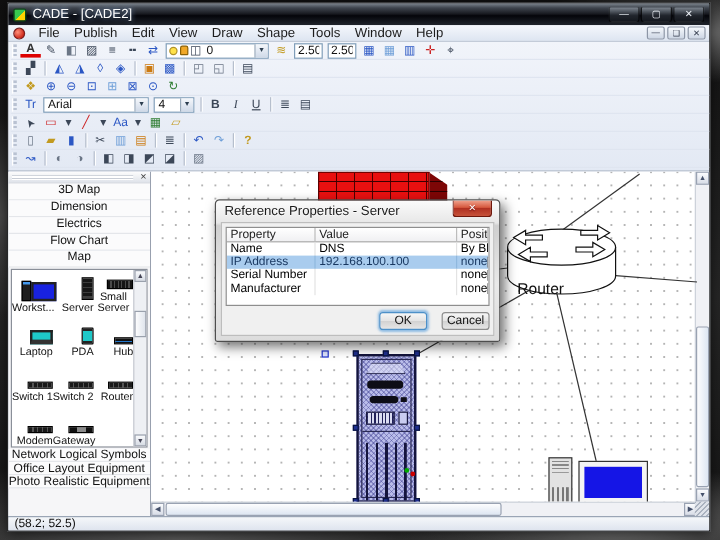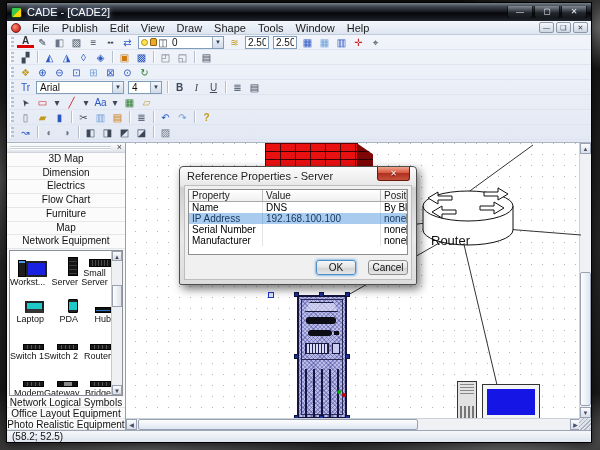--- a/index.html
+++ b/index.html
@@ -356,23 +356,21 @@
 
       <div class="panel">
         <div class="phead">
           <span class="pgrip"></span>
           <span class="pclose">×</span>
         </div>
         <div class="cat">3D Map</div>
         <div class="cat">Dimension</div>
         <div class="cat">Electrics</div>
         <div class="cat">Flow Chart</div>
-        <div class="cat">Furniture</div>
         <div class="cat">Map</div>
-        <div class="cat">Network Equipment</div>
 
         <div class="palette">
           <div class="pgridwrap">
               <div class="pgrid">
             <div class="pitem">
               <div class="pic pi-workstation"></div>
               <div class="plabel">Workst...</div>
             </div>
             <div class="pitem">
               <div class="pic pi-server"></div>
@@ -406,24 +404,20 @@
               <div class="pic pi-bar"></div>
               <div class="plabel">Router</div>
             </div>
             <div class="pitem">
               <div class="pic pi-bar"></div>
               <div class="plabel">Modem</div>
             </div>
             <div class="pitem">
               <div class="pic pi-bar gateway"></div>
               <div class="plabel">Gateway</div>
-            </div>
-            <div class="pitem">
-              <div class="pic pi-bar"></div>
-              <div class="plabel">Bridge</div>
             </div>
           </div>
             </div>
           <div class="pscroll">
             <span class="psbtn" style="top:0">▲</span>
             <span class="psthumb"></span>
             <span class="psbtn" style="bottom:0">▼</span>
           </div>
         </div>
 

